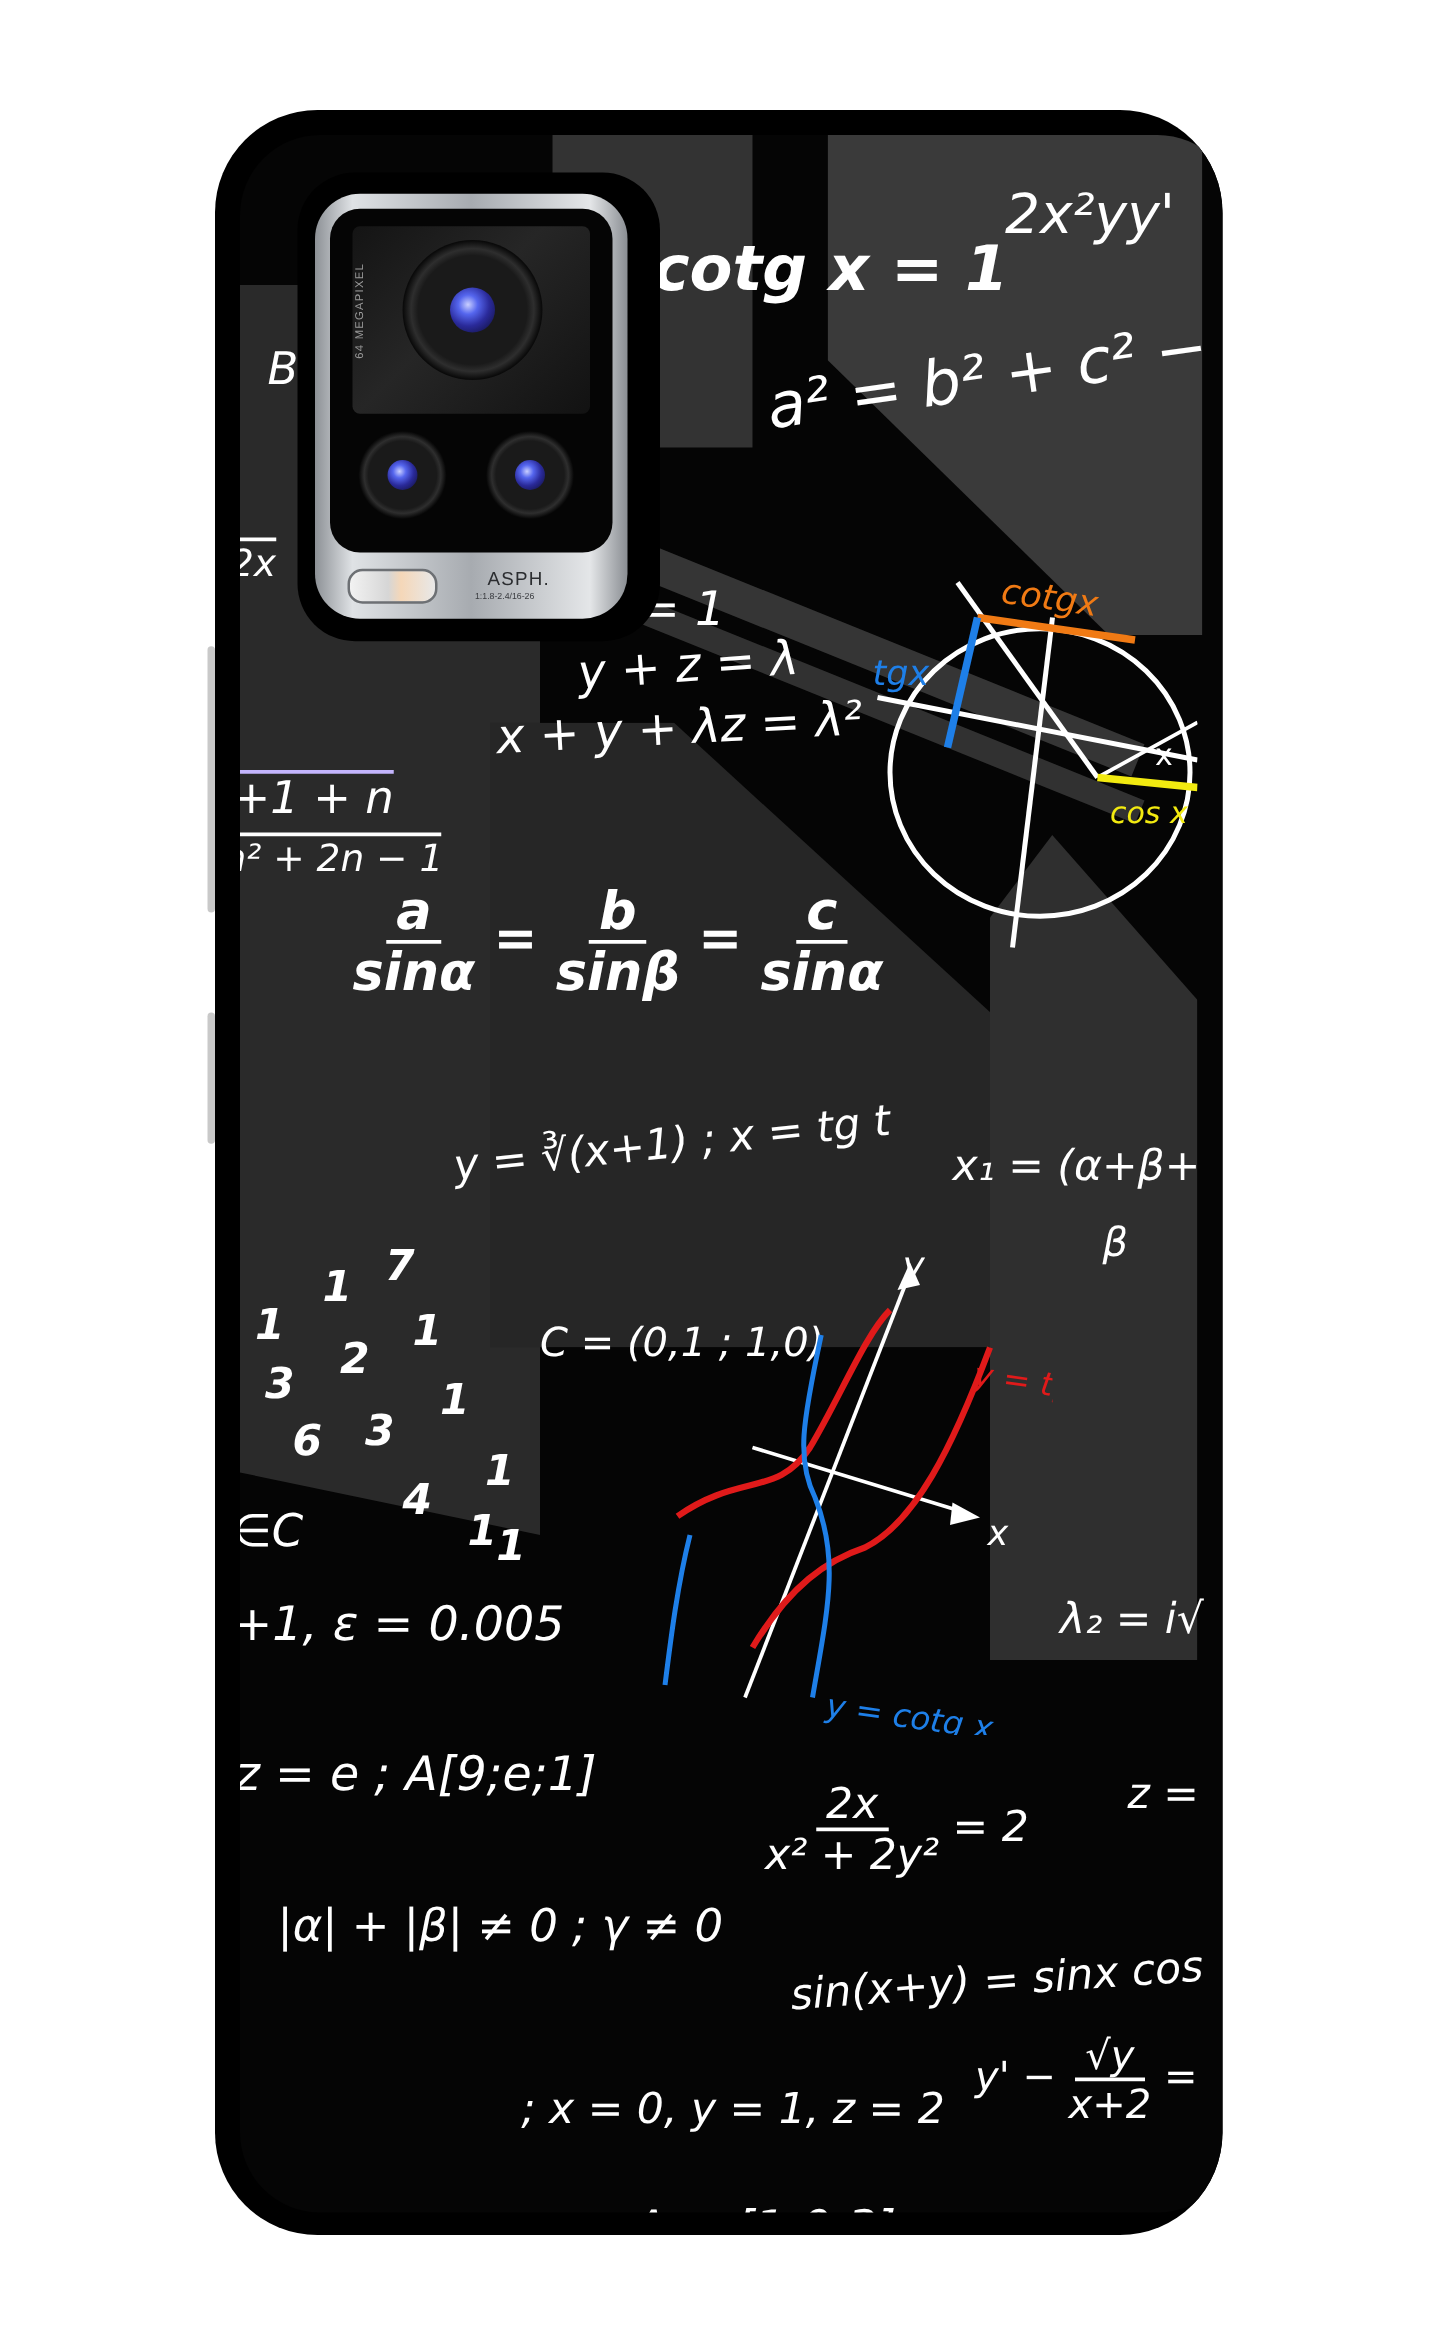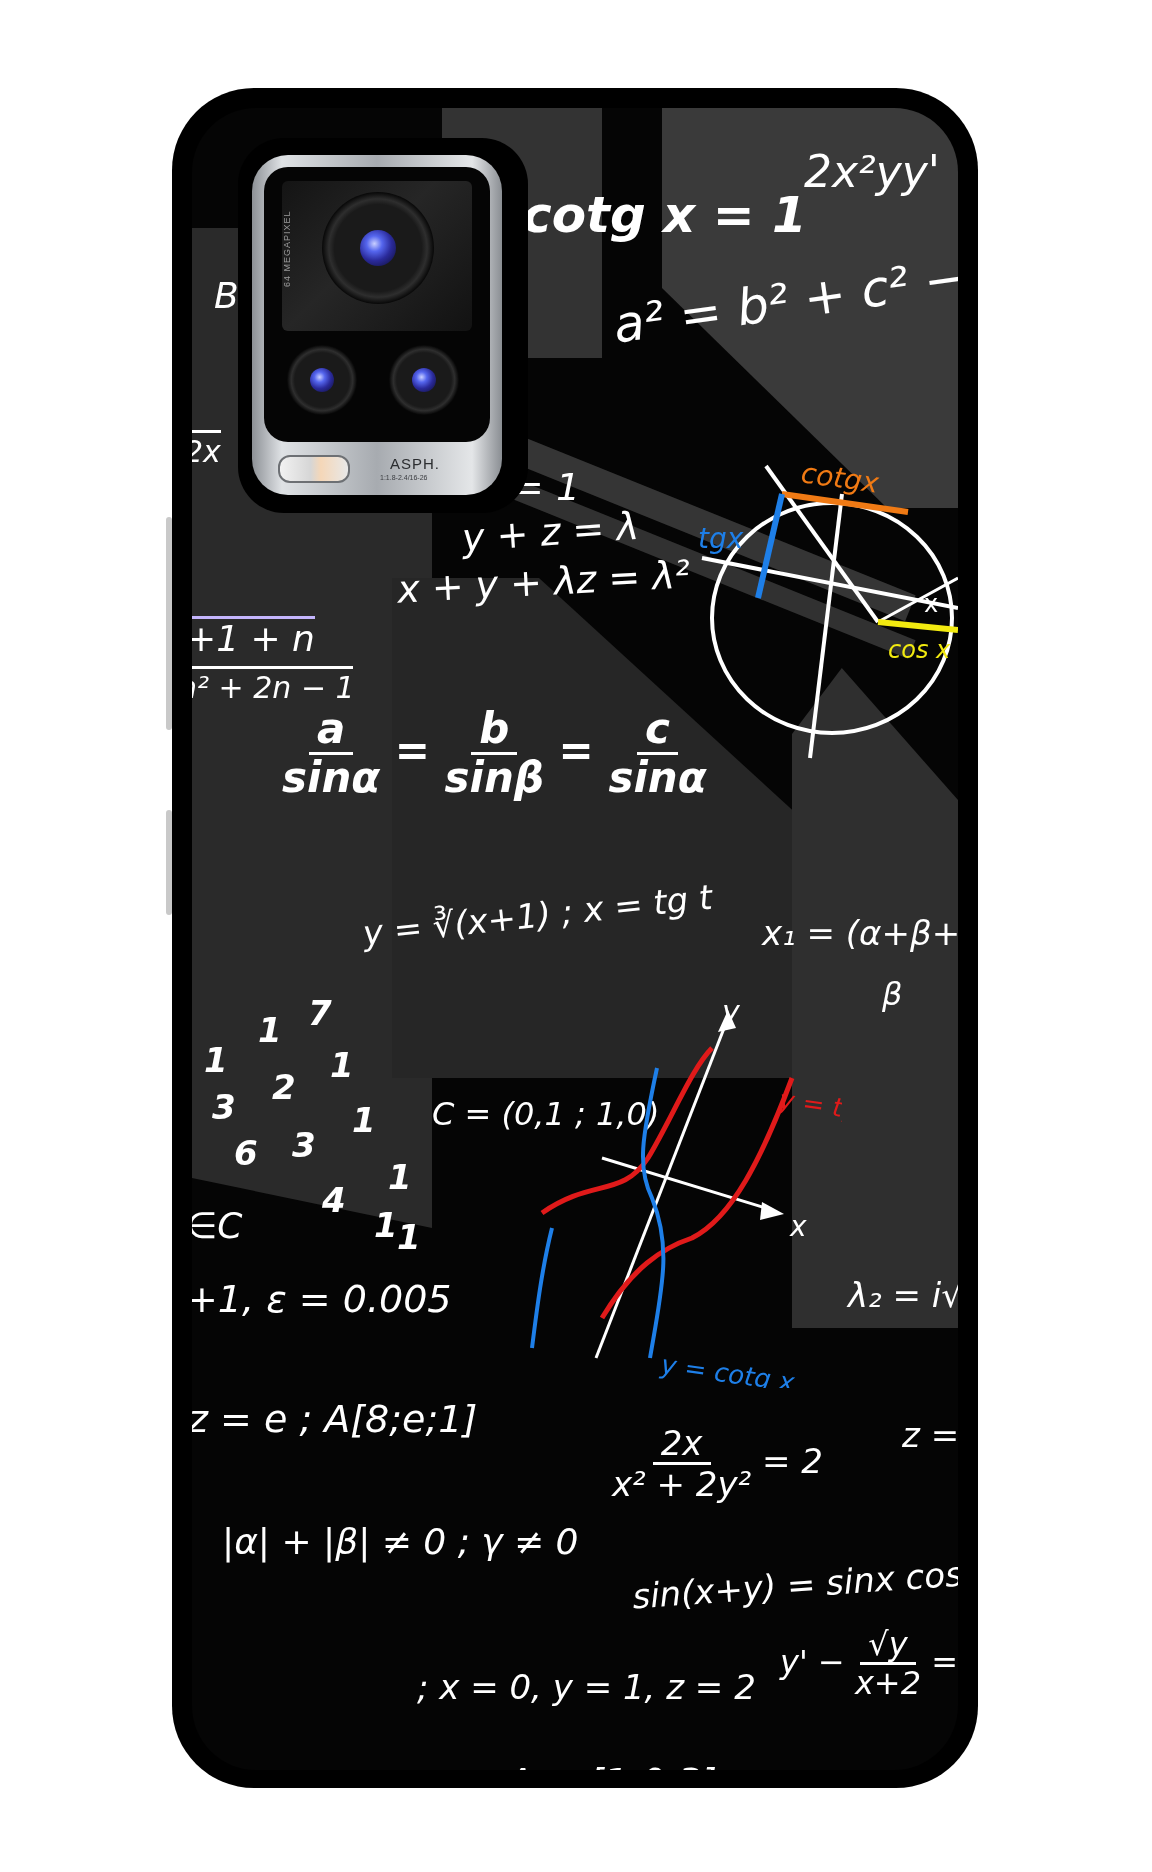--- a/index.html
+++ b/index.html
@@ -1,18 +1,18 @@
 <!DOCTYPE html>
 <html><head>
 <meta charset="utf-8">
 <style>
   html,body{margin:0;padding:0;background:#ffffff;}
   body{width:1152px;height:1872px;position:relative;overflow:hidden;font-family:"DejaVu Sans",sans-serif;}
   .case{position:absolute;left:172px;top:88px;width:806px;height:1700px;background:#000;border-radius:82px;overflow:hidden;}
-  .print{position:absolute;left:20px;top:20px;width:766px;height:1662px;border-radius:64px;overflow:hidden;background:#050505;}
+  .print{position:absolute;left:20px;top:20px;width:766px;height:1662px;border-radius:64px;overflow:hidden;background:#050505;padding-left:32px;}
   .panel{position:absolute;background:#2c2c2c;}
   .eq{position:absolute;color:#fff;white-space:nowrap;font-family:"DejaVu Sans",sans-serif;line-height:1;font-style:italic;}
   .frac{display:inline-flex;flex-direction:column;align-items:center;vertical-align:middle;}
   .frac .num{border-bottom:3px solid #fff;padding:0 8px 2px;}
   .frac .den{padding-top:2px;}
   .side-btn{position:absolute;left:166px;width:6px;background:#c9c9c9;border-radius:3px;}
   .cam-bezel{position:absolute;left:238px;top:138px;width:290px;height:375px;background:#000;border-radius:46px;}
   .cam{position:absolute;left:252px;top:155px;width:250px;height:340px;border-radius:36px;
        background:linear-gradient(90deg,#8d9196 0%,#dfe2e5 12%,#a7abb0 50%,#e4e6e8 88%,#8a8e93 100%);}
   .cam-inner{position:absolute;left:12px;top:12px;width:226px;height:275px;background:#050505;border-radius:24px;}
@@ -86,21 +86,21 @@
       <div class="eq" style="left:80px;top:962px;font-size:34px;font-weight:bold;">2</div>
       <div class="eq" style="left:160px;top:995px;font-size:34px;font-weight:bold;">1</div>
       <div class="eq" style="left:42px;top:1028px;font-size:34px;font-weight:bold;">6</div>
       <div class="eq" style="left:100px;top:1020px;font-size:34px;font-weight:bold;">3</div>
       <div class="eq" style="left:196px;top:1052px;font-size:34px;font-weight:bold;">1</div>
       <div class="eq" style="left:130px;top:1075px;font-size:34px;font-weight:bold;">4</div>
       <div class="eq" style="left:182px;top:1100px;font-size:34px;font-weight:bold;">1</div>
       <div class="eq" style="left:205px;top:1112px;font-size:34px;font-weight:bold;">1</div>
     </div>
 
-    <div class="eq" style="left:240px;top:950px;font-size:32px;margin-top:40px;">C = (0,1 ; 1,0)</div>
+    <div class="eq" style="left:240px;top:950px;font-size:32px;">C = (0,1 ; 1,0)</div>
     <div class="eq" style="left:-6px;top:1100px;font-size:36px;">∈C</div>
     <div class="eq" style="left:-6px;top:1172px;font-size:38px;text-align:center;">+1, ε = 0.005</div>
     <div class="eq" style="left:656px;top:1170px;font-size:34px;">λ₂ = i√</div>
 
     <svg style="position:absolute;left:500px;top:340px;" width="266" height="330" viewBox="0 0 266 330">
       <ellipse cx="140" cy="170" rx="120" ry="115" fill="none" stroke="#fff" stroke-width="4"></ellipse>
       <line x1="10" y1="110" x2="266" y2="160" stroke="#fff" stroke-width="4"></line>
       <line x1="150" y1="46" x2="118" y2="310" stroke="#fff" stroke-width="4"></line>
       <line x1="74" y1="18" x2="186" y2="174" stroke="#fff" stroke-width="4"></line>
       <line x1="186" y1="174" x2="266" y2="130" stroke="#fff" stroke-width="3"></line>
@@ -121,21 +121,21 @@
       <path d="M20,225 C70,190 100,210 126,170 C150,130 170,80 190,60" stroke="#e01a1a" stroke-width="5" fill="none"></path>
       <path d="M80,330 C110,280 140,260 170,250 C210,230 240,170 270,90" stroke="#e01a1a" stroke-width="5" fill="none"></path>
       <path d="M135,80 C120,150 115,180 130,210 C150,260 140,300 128,370" stroke="#1e7fe8" stroke-width="4" fill="none"></path>
       <path d="M30,240 C20,280 15,320 10,360" stroke="#1e7fe8" stroke-width="4" fill="none"></path>
       <text x="200" y="34" fill="#fff" font-size="30" font-family="DejaVu Sans, sans-serif" font-style="italic">y</text>
       <text x="268" y="248" fill="#fff" font-size="28" font-family="DejaVu Sans, sans-serif" font-style="italic">x</text>
       <text x="256" y="120" fill="#e01a1a" font-size="26" font-family="DejaVu Sans, sans-serif" font-style="italic" transform="rotate(8 256 120)">y = tg x</text>
       <text x="138" y="385" fill="#1e7fe8" font-size="26" font-family="DejaVu Sans, sans-serif" font-style="italic" transform="rotate(8 138 385)">y = cotg x</text>
     </svg>
 
-    <div class="eq" style="left:-4px;top:1292px;font-size:38px;">z = e ; A[8;e;1]</div>
+    <div class="eq" style="left:-4px;top:1292px;font-size:38px;">z = e ; A[9;e;1]</div>
     <div class="eq" style="left:420px;top:1318px;font-size:34px;">
       <span class="frac">
           <span class="num">2x</span>
           <span class="den">x² + 2y²</span>
         </span>
       <span>= 2</span>
     </div>
     <div class="eq" style="left:710px;top:1310px;font-size:34px;">z =</div>
     <div class="eq" style="left:30px;top:1416px;font-size:36px;">|α| + |β| ≠ 0 ; γ ≠ 0</div>
     <div class="eq" style="left:440px;top:1460px;font-size:34px;transform:rotate(-4deg);">sin(x+y) = sinx cos</div>

